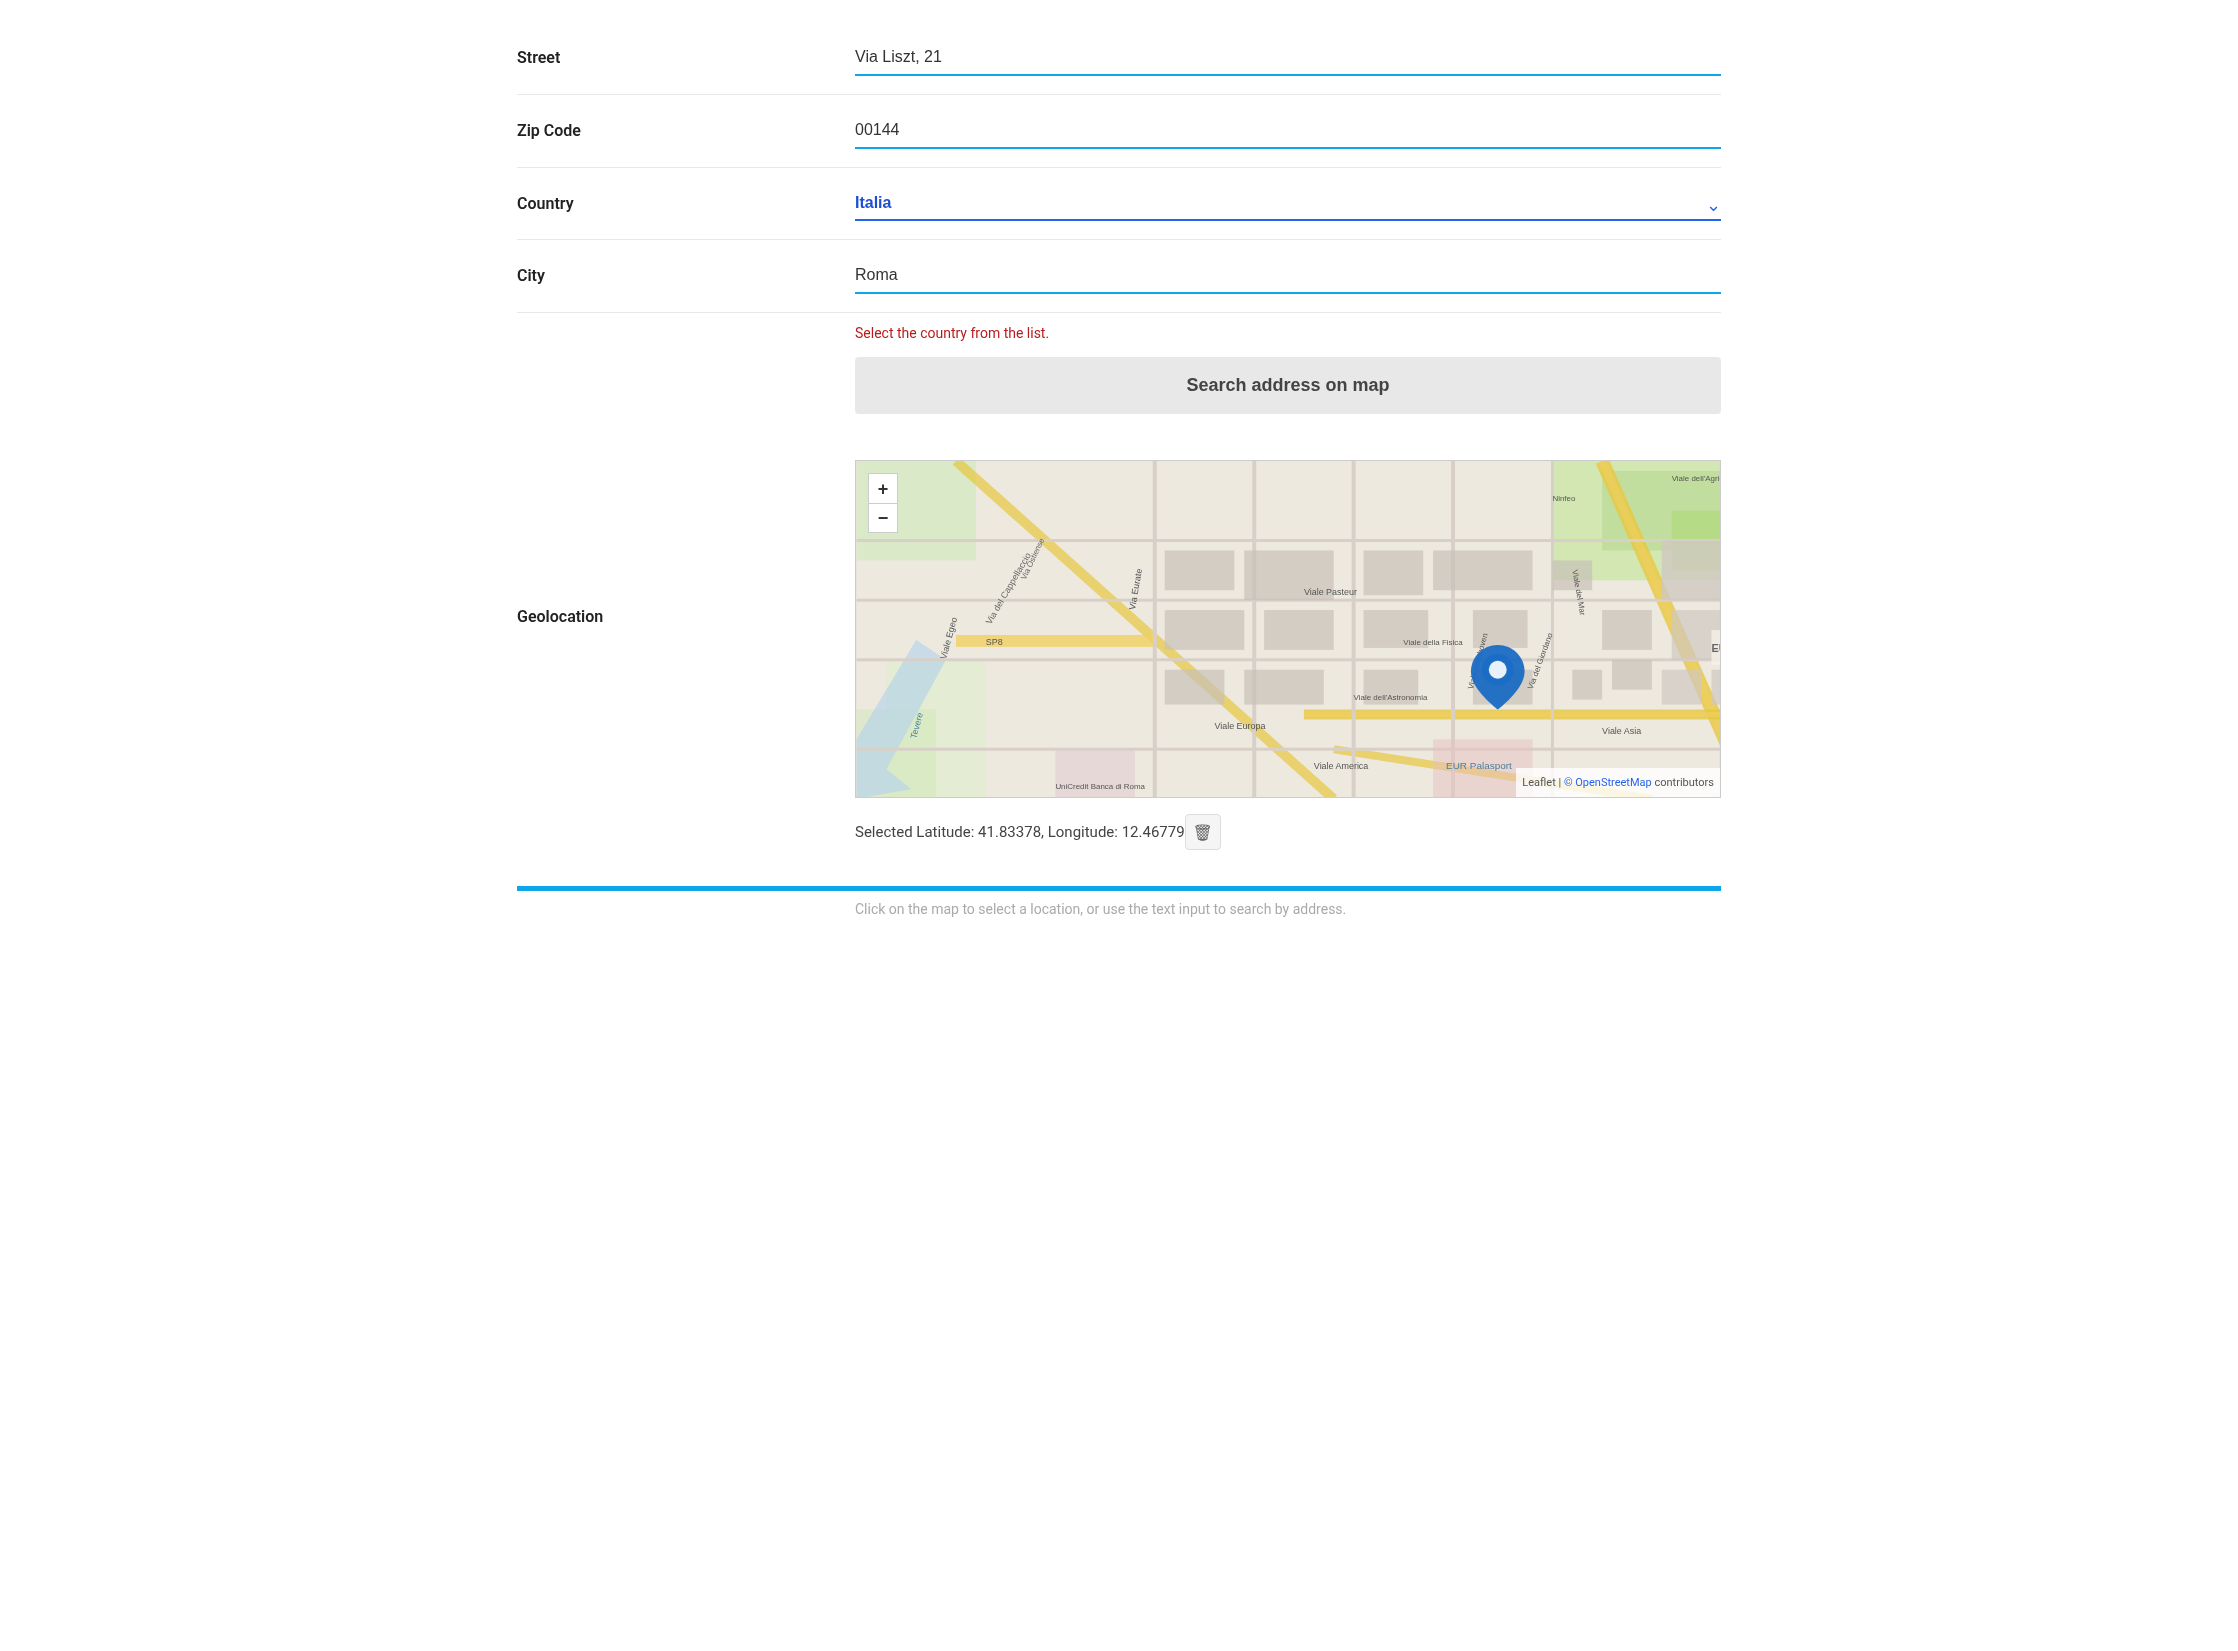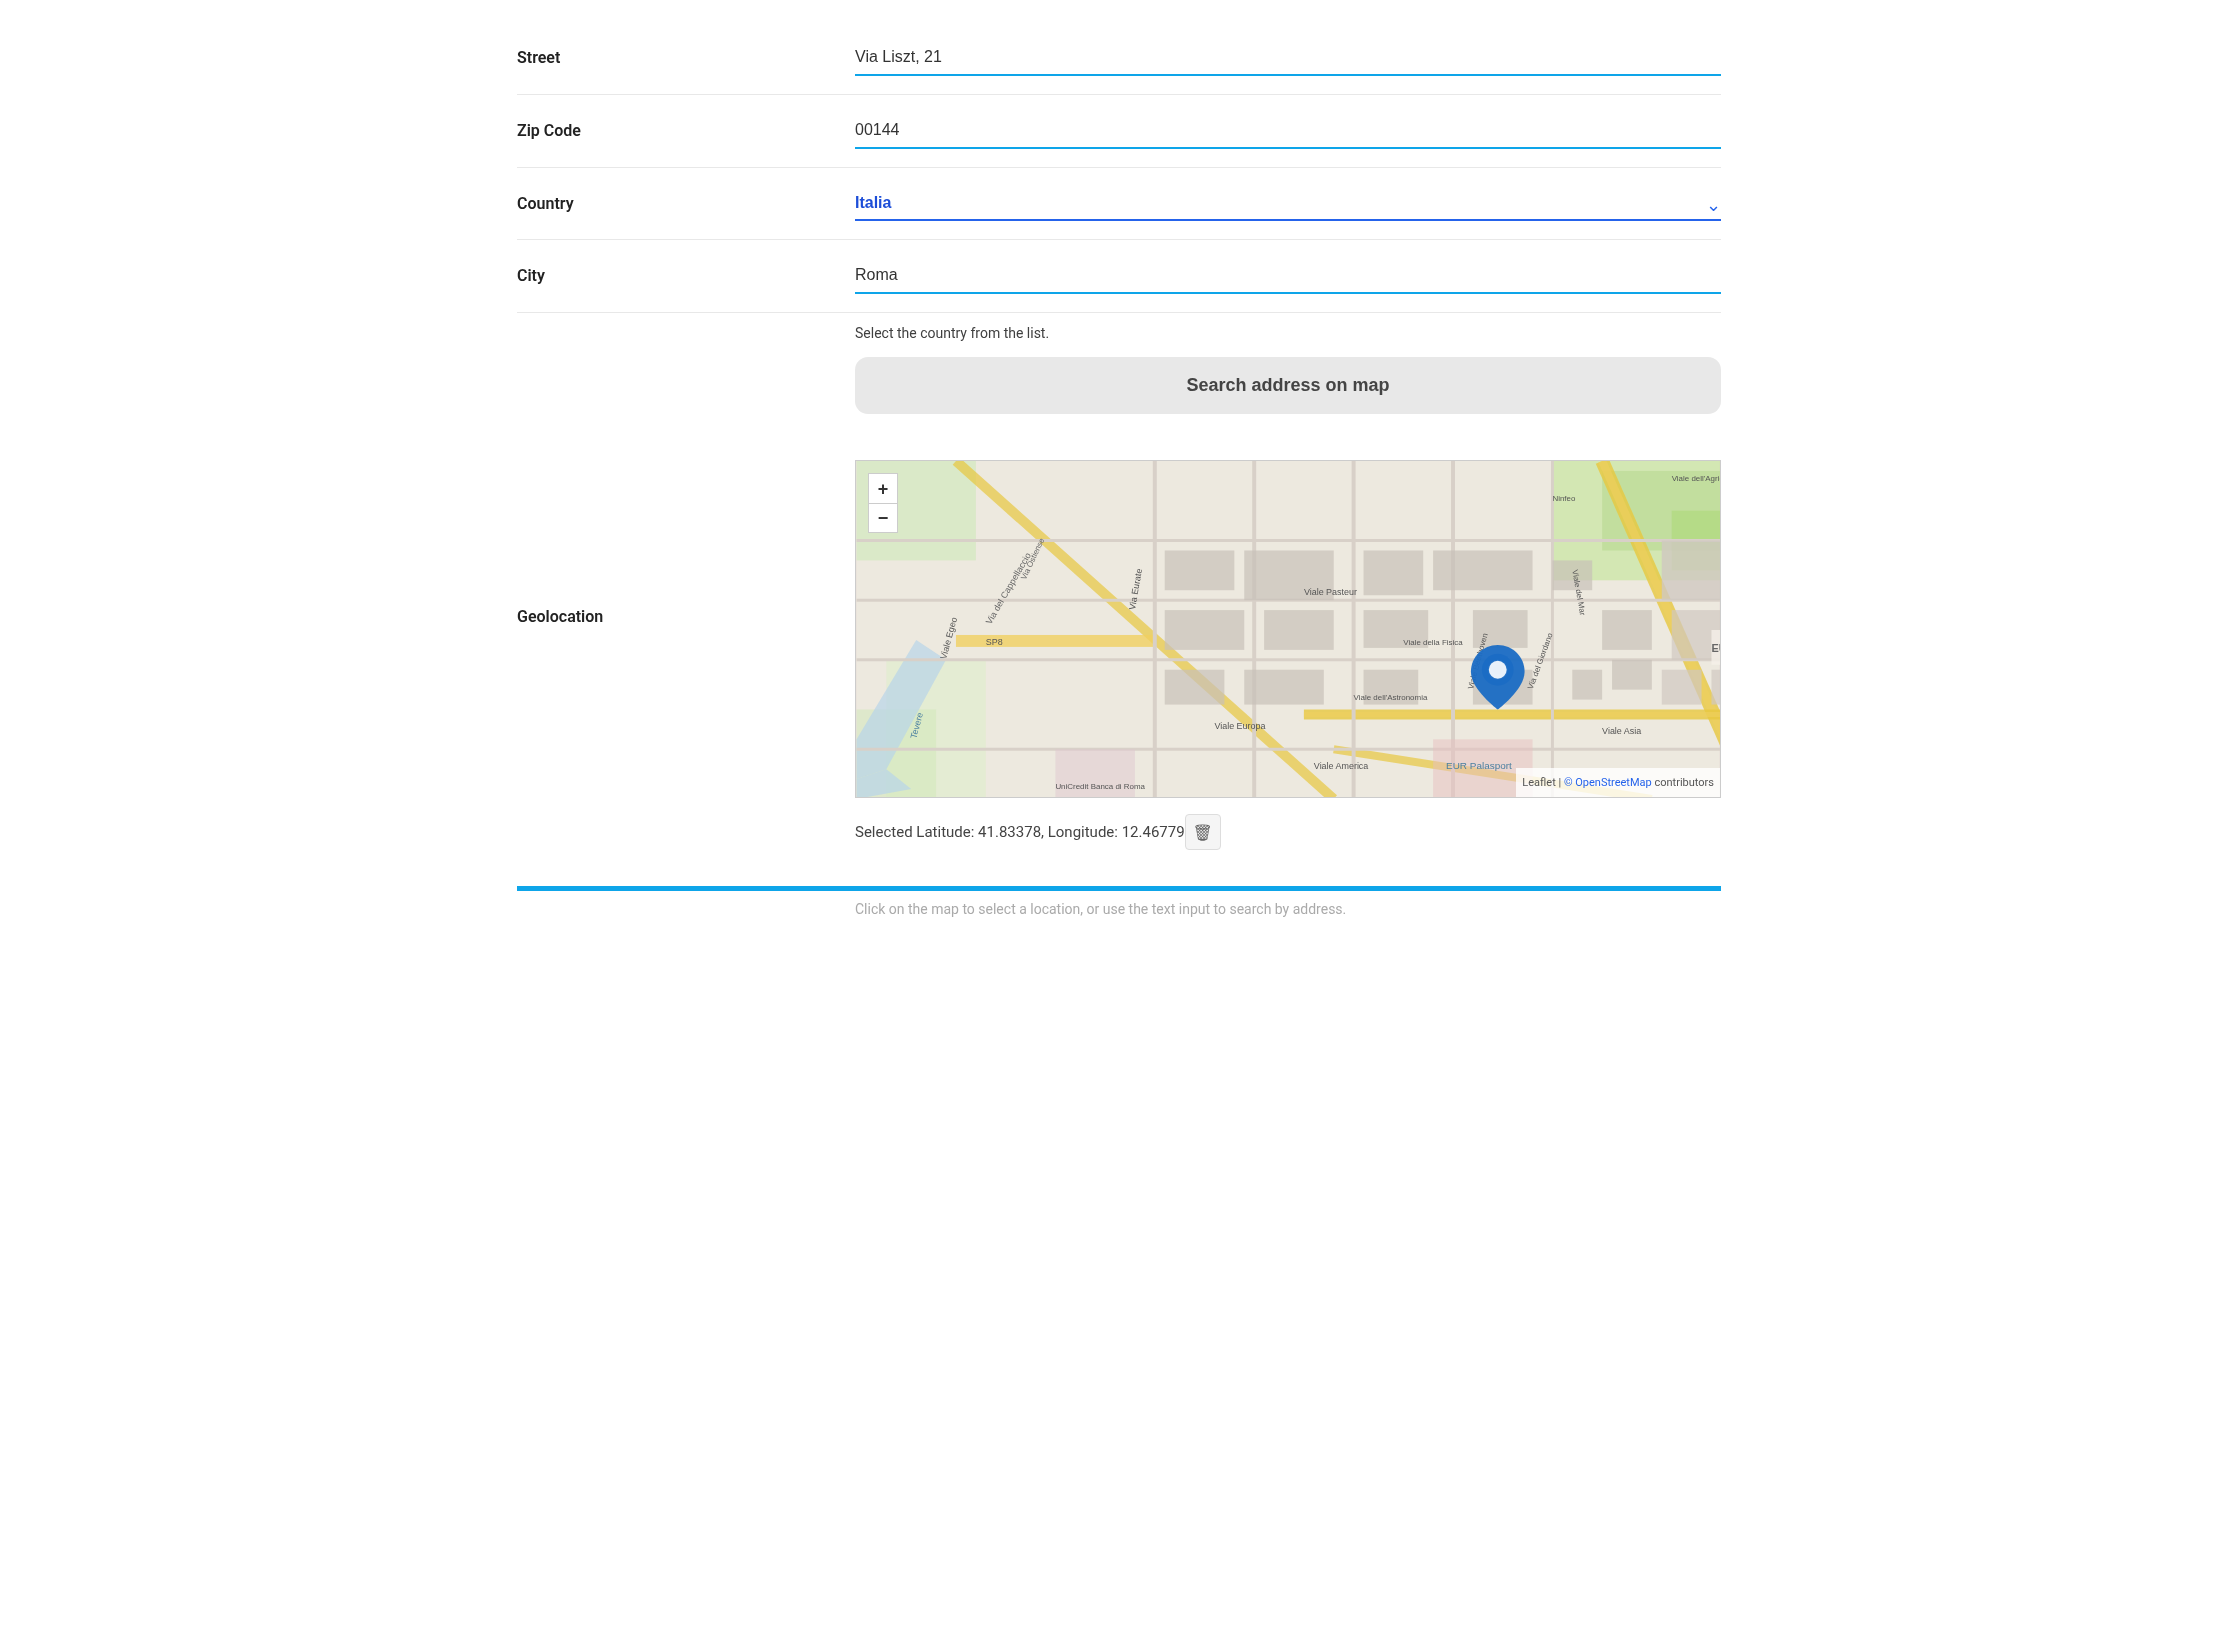--- a/index.html
+++ b/index.html
@@ -65,29 +65,29 @@
       position: absolute;
       right: 0;
       top: 50%;
       transform: translateY(-50%);
       color: #2563eb;
       pointer-events: none;
       font-size: 18px;
     }
     .hint-text {
       font-size: 14px;
-      color: #404040;
+      color: #b91c1c;
       padding-top: 8px;
     }
     .search-btn {
       width: 100%;
       padding: 18px;
       background: #e8e8e8;
       border: none;
-      border-radius: 13px;
+      border-radius: 4px;
       font-size: 18px;
       font-weight: 700;
       color: #444;
       cursor: pointer;
       text-align: center;
     }
     .map-container {
       width: 100%;
       margin-top: 12px;
       position: relative;

